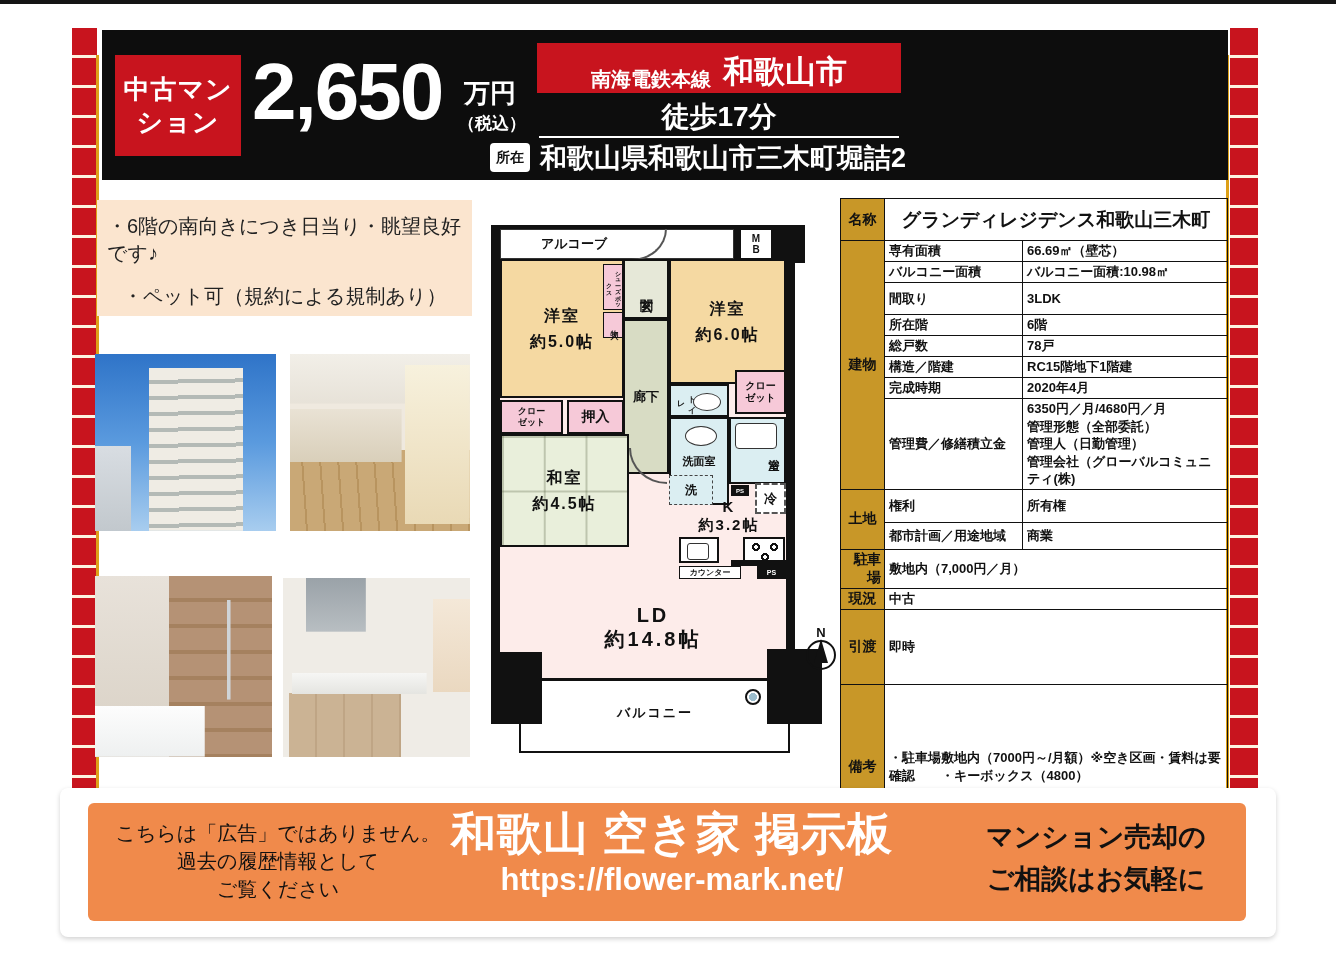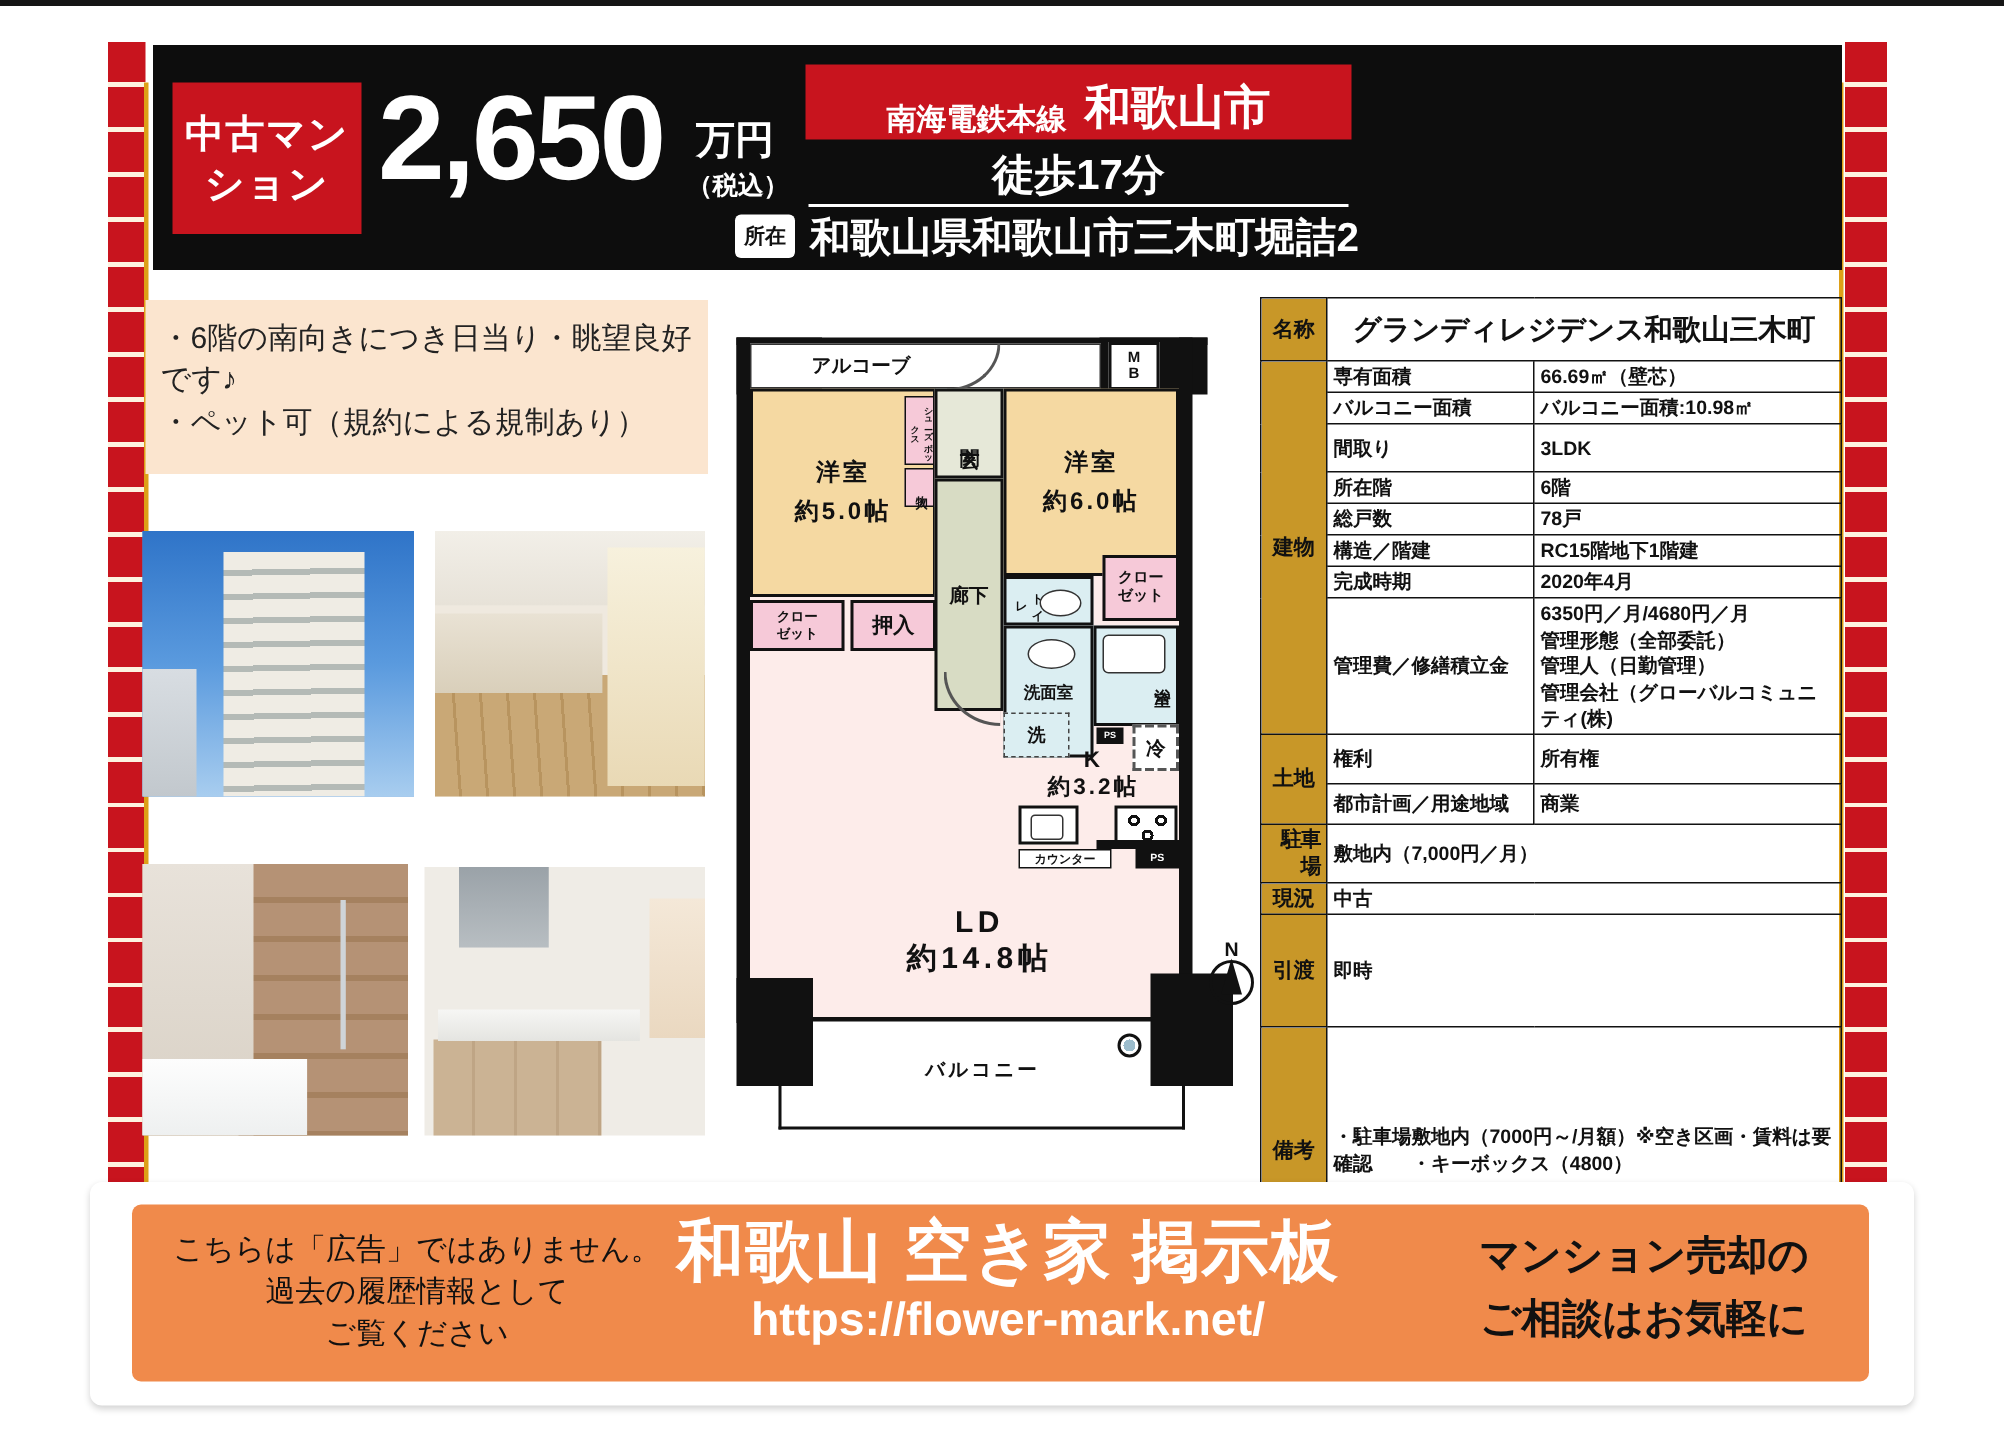--- a/index.html
+++ b/index.html
@@ -31,21 +31,21 @@
   .walk{left:435px;top:68px;width:364px;text-align:center;color:#fff;font-size:28px;font-weight:700;}
   .hdivider{left:437px;top:106px;width:360px;height:2px;background:#fff;}
   .loc-badge{left:388px;top:113px;width:40px;height:29px;background:#fff;color:#111;border-radius:4px;
              display:flex;align-items:center;justify-content:center;font-size:14px;font-weight:700;}
   .address{left:438px;top:110px;color:#fff;font-size:27px;font-weight:700;}
 
   
   .desc-box{left:97px;top:200px;width:375px;height:116px;background:#fbe5cf;box-sizing:border-box;
             padding:13px 10px;font-size:20px;color:#222;line-height:1.35;}
   .desc-box p{margin:0;}
-  .desc-box p + p{margin-top:2px;}
+  .desc-box p + p{margin-top:16px;text-align:center;}
 
   
   .photo{background-repeat:no-repeat;}
   .photo-building{left:95px;top:354px;width:181px;height:177px;background-color:#4a90d8;
     background-image:
       repeating-linear-gradient(179deg,#efece4 0 12px,#b4bab6 12px 16px),
       linear-gradient(#d8dde2,#c2c8cd),
       linear-gradient(to bottom,#2f74c8 0%,#5a9ade 50%,#a8cdef 100%);
     background-size:52% 92%,20% 48%,100% 100%;
     background-position:62% 100%,0 100%,0 0;}
@@ -225,20 +225,22 @@
 
     <div class="fp room fp-toilet">
       <span class="vtext">トイレ</span>
       <span class="toilet-oval"></span>
     </div>
     <div class="fp room fp-closetR pre">クロー
 ゼット</div>
     <div class="fp room fp-closetL pre">クロー
 ゼット</div>
     <div class="fp room fp-oshiire">押入</div>
+    <div class="fp room fp-washitsu pre">和室
+約4.5帖</div>
 
     <div class="fp room fp-washroom">
       <span>洗面室</span>
       <span class="sink-oval"></span>
     </div>
     <div class="fp room fp-wash">洗</div>
     <div class="fp room fp-bath">
       <span class="vtext">浴室</span>
       <span class="tub"></span>
     </div>

